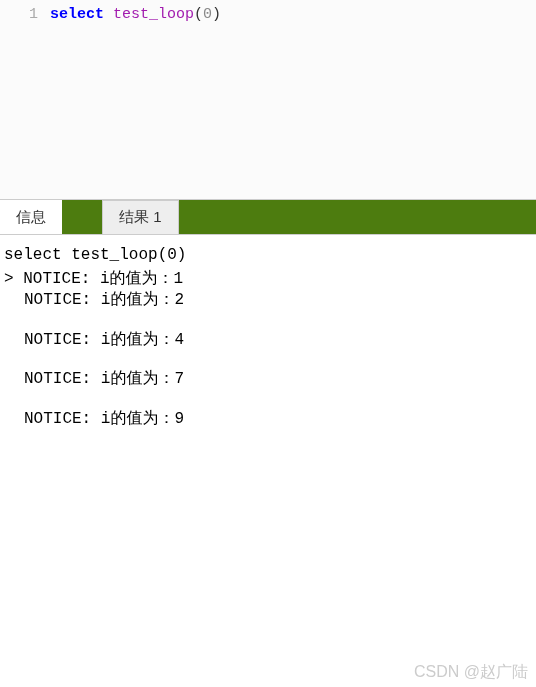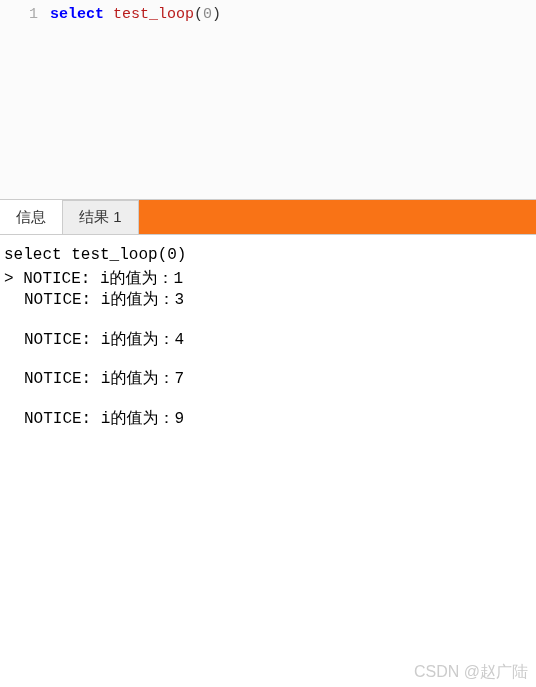--- a/index.html
+++ b/index.html
@@ -24,29 +24,30 @@
       text-align: right;
       color: #aaa;
       font-size: 15px;
     }
     .code-area {
       padding: 6px 0;
       font-size: 15px;
       white-space: pre;
     }
     .kw { color: #0000ff; font-weight: bold; }
-    .fn { color: #b91c1c; }
+    .fn { color: #a21caf; }
     .paren { color: #333; }
     .num { color: #888; }
     .tabs {
       display: flex;
       border-bottom: 1px solid #ccc;
-      background: #f97316;
+      background: #4d7c0f;
       font-family: "Microsoft YaHei", sans-serif;
       font-size: 15px;
+      gap: 40px;
     }
     .tab {
       padding: 7px 16px;
       color: #333;
       cursor: pointer;
     }
     .tab.active {
       background: #fff;
       border-top: 1px solid #fff;
     }
@@ -92,20 +93,20 @@
 
 <div class="tabs">
   <div class="tab active">信息</div>
   <div class="tab inactive">结果 1</div>
 </div>
 
 <div class="output-pane">
   <div class="output-query">select test_loop(0)</div>
   <div class="output-first">&gt; NOTICE:  i的值为：1</div>
   <div id="output-lines">
-      <div class="output-line">NOTICE:  i的值为：3</div>
+      <div class="output-line">NOTICE:  i的值为：2</div>
       <div class="output-line">NOTICE:  i的值为：4</div>
       <div class="output-line">NOTICE:  i的值为：7</div>
       <div class="output-line">NOTICE:  i的值为：9</div>
     </div>
 </div>
 
 <div class="watermark">CSDN @赵广陆</div>
 
 </body></html>

